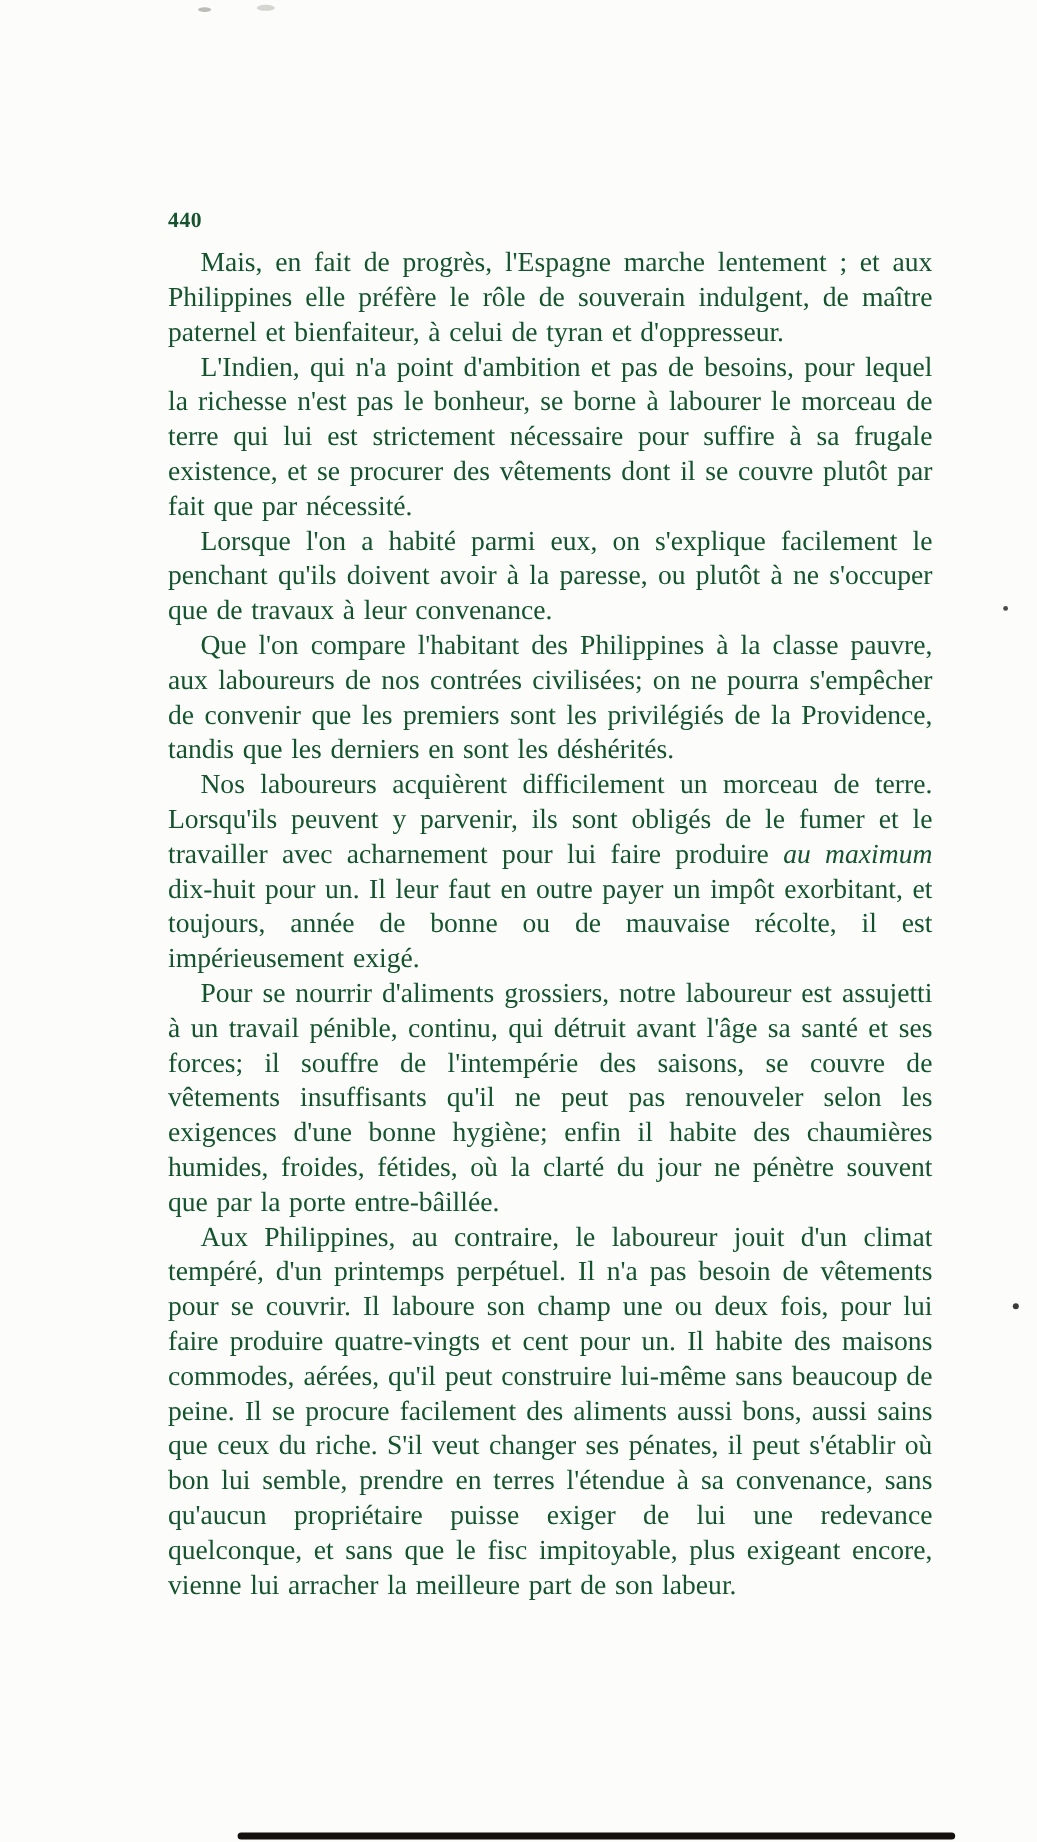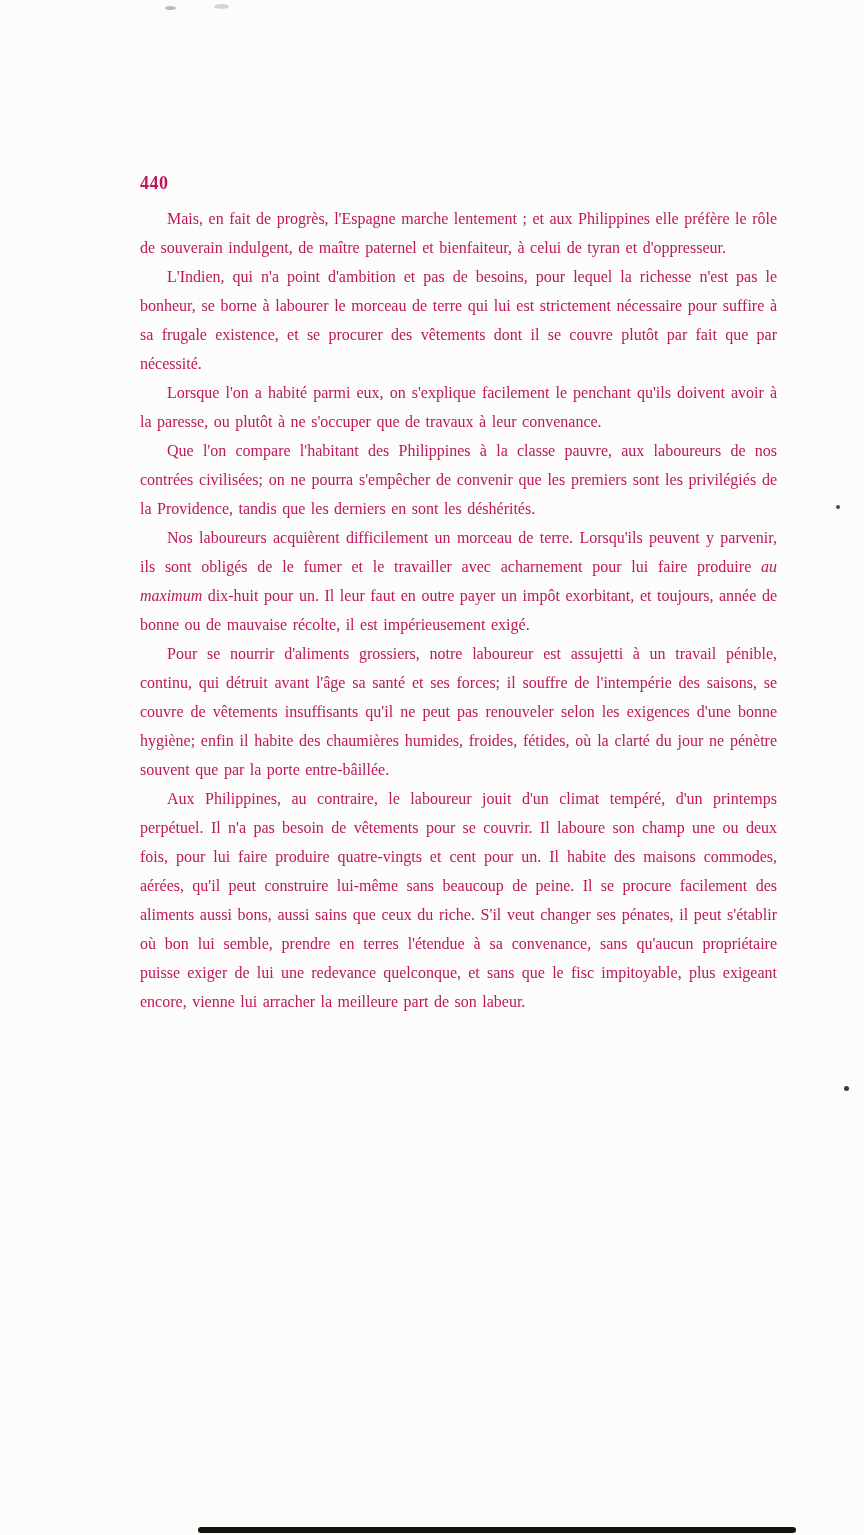--- a/index.html
+++ b/index.html
@@ -10,21 +10,21 @@
     width: 864px;
     height: 1535px;
     background: #fcfcfa;
     position: relative;
     overflow: hidden;
   }
   .page {
     position: absolute;
     inset: 0;
     font-family: "Liberation Serif", "DejaVu Serif", serif;
-    color: #be185d;
+    color: #14532d;
   }
   .page-header {
     position: absolute;
     top: 172px;
     left: 140px;
     width: 637px;
     height: 26px;
   }
   .page-number {
     position: absolute;
@@ -40,21 +40,21 @@
     font-size: 17px;
     font-weight: bold;
     letter-spacing: 1.4px;
     word-spacing: 5px;
   }
   .page-body {
     position: absolute;
     top: 204px;
     left: 140px;
     width: 637px;
-    font-size: 16px;
+    font-size: 23px;
     line-height: 29px;
     text-align: justify;
   }
   .para {
     margin: 0;
     text-indent: 27px;
     word-spacing: 1.5px;
   }
   .para em {
   }

